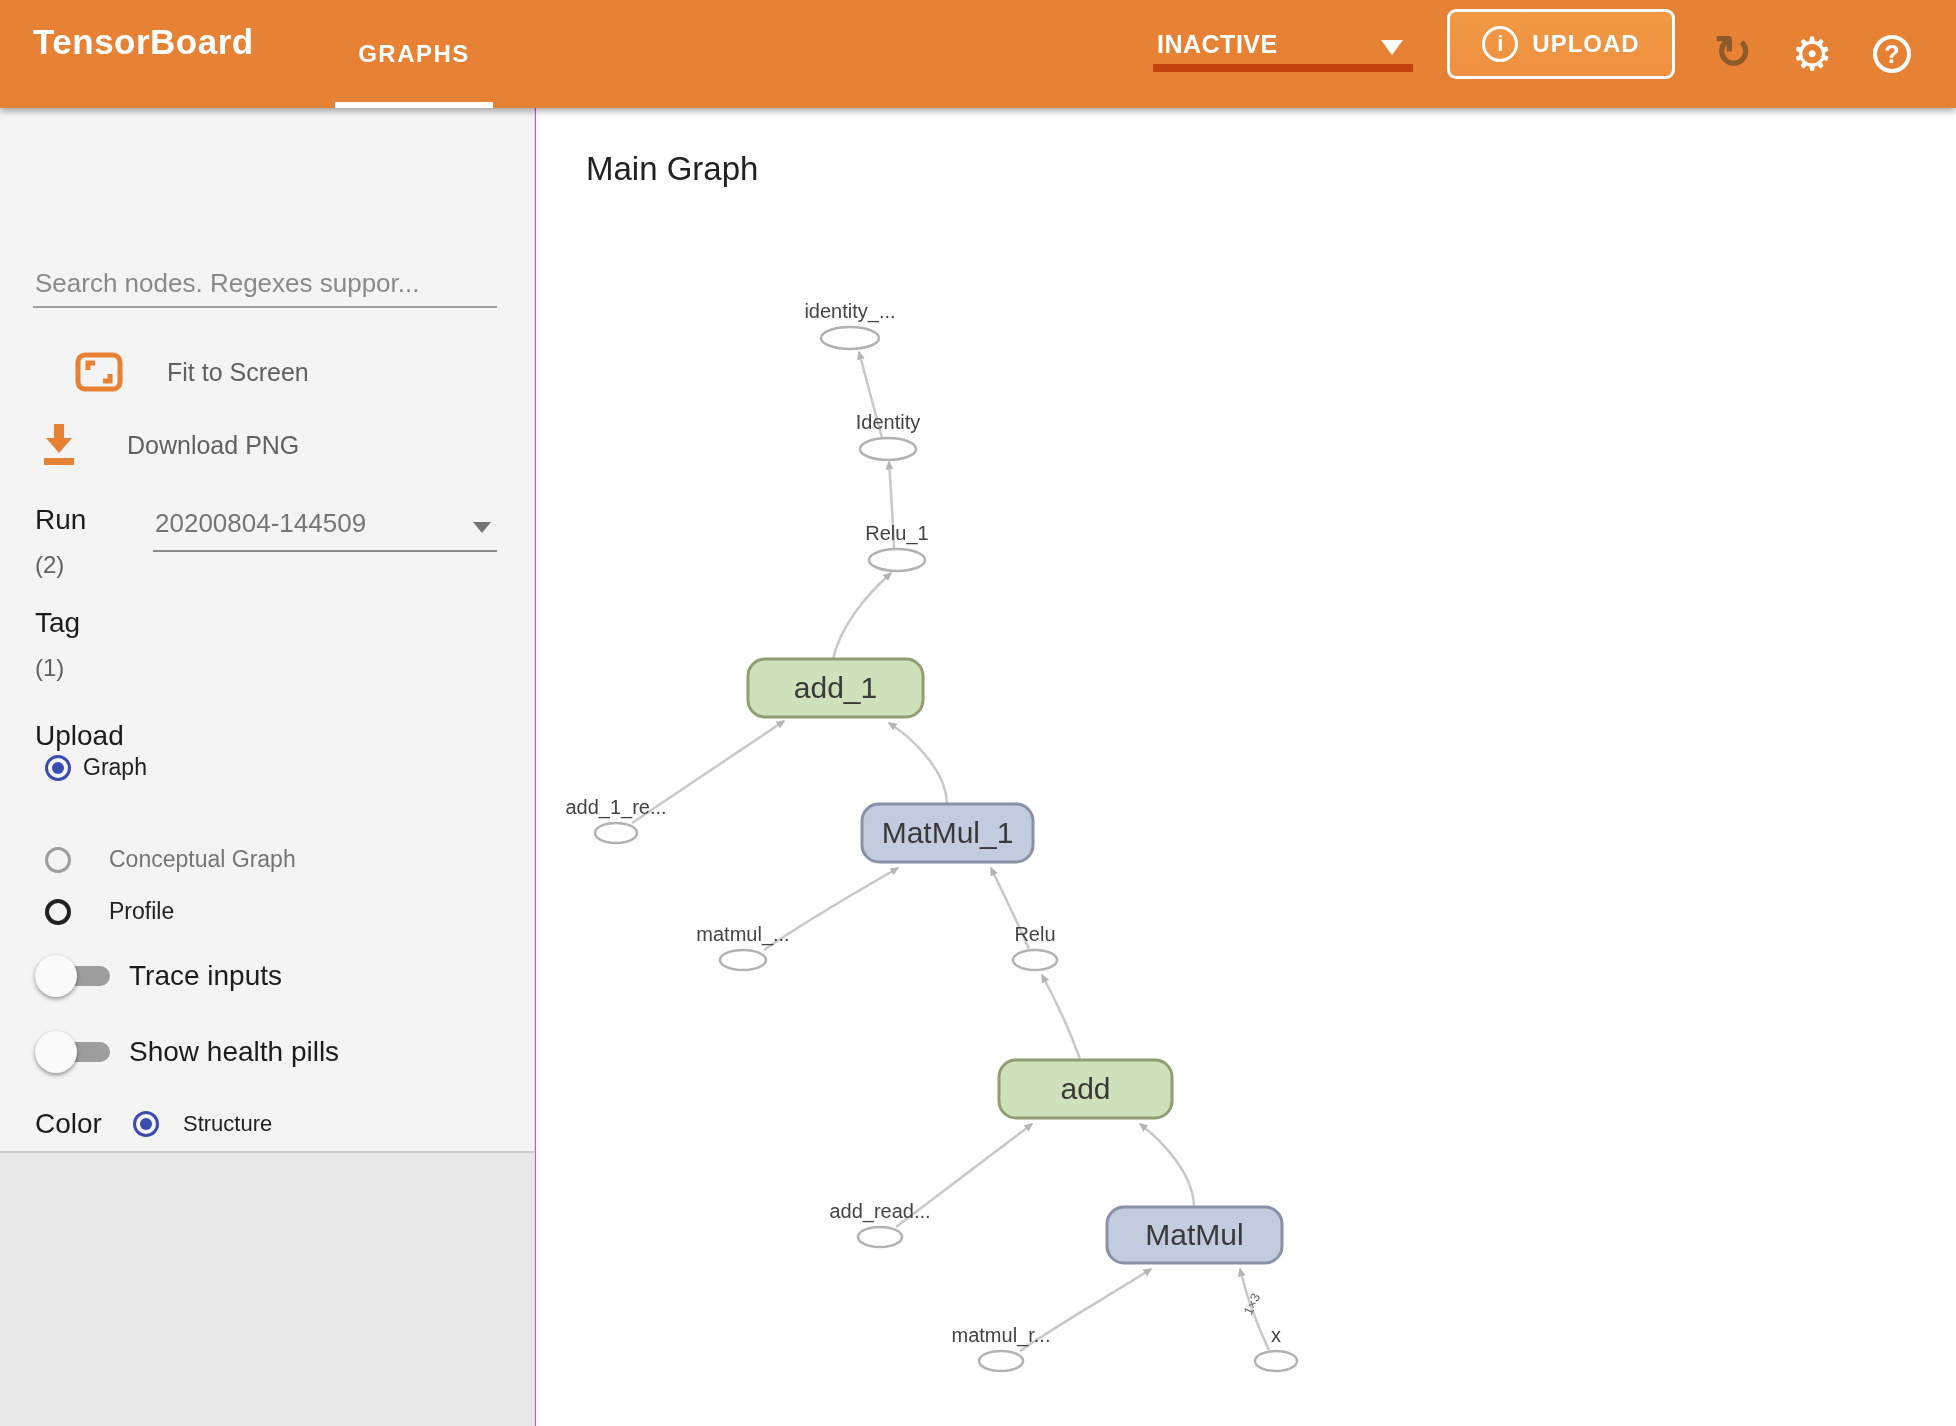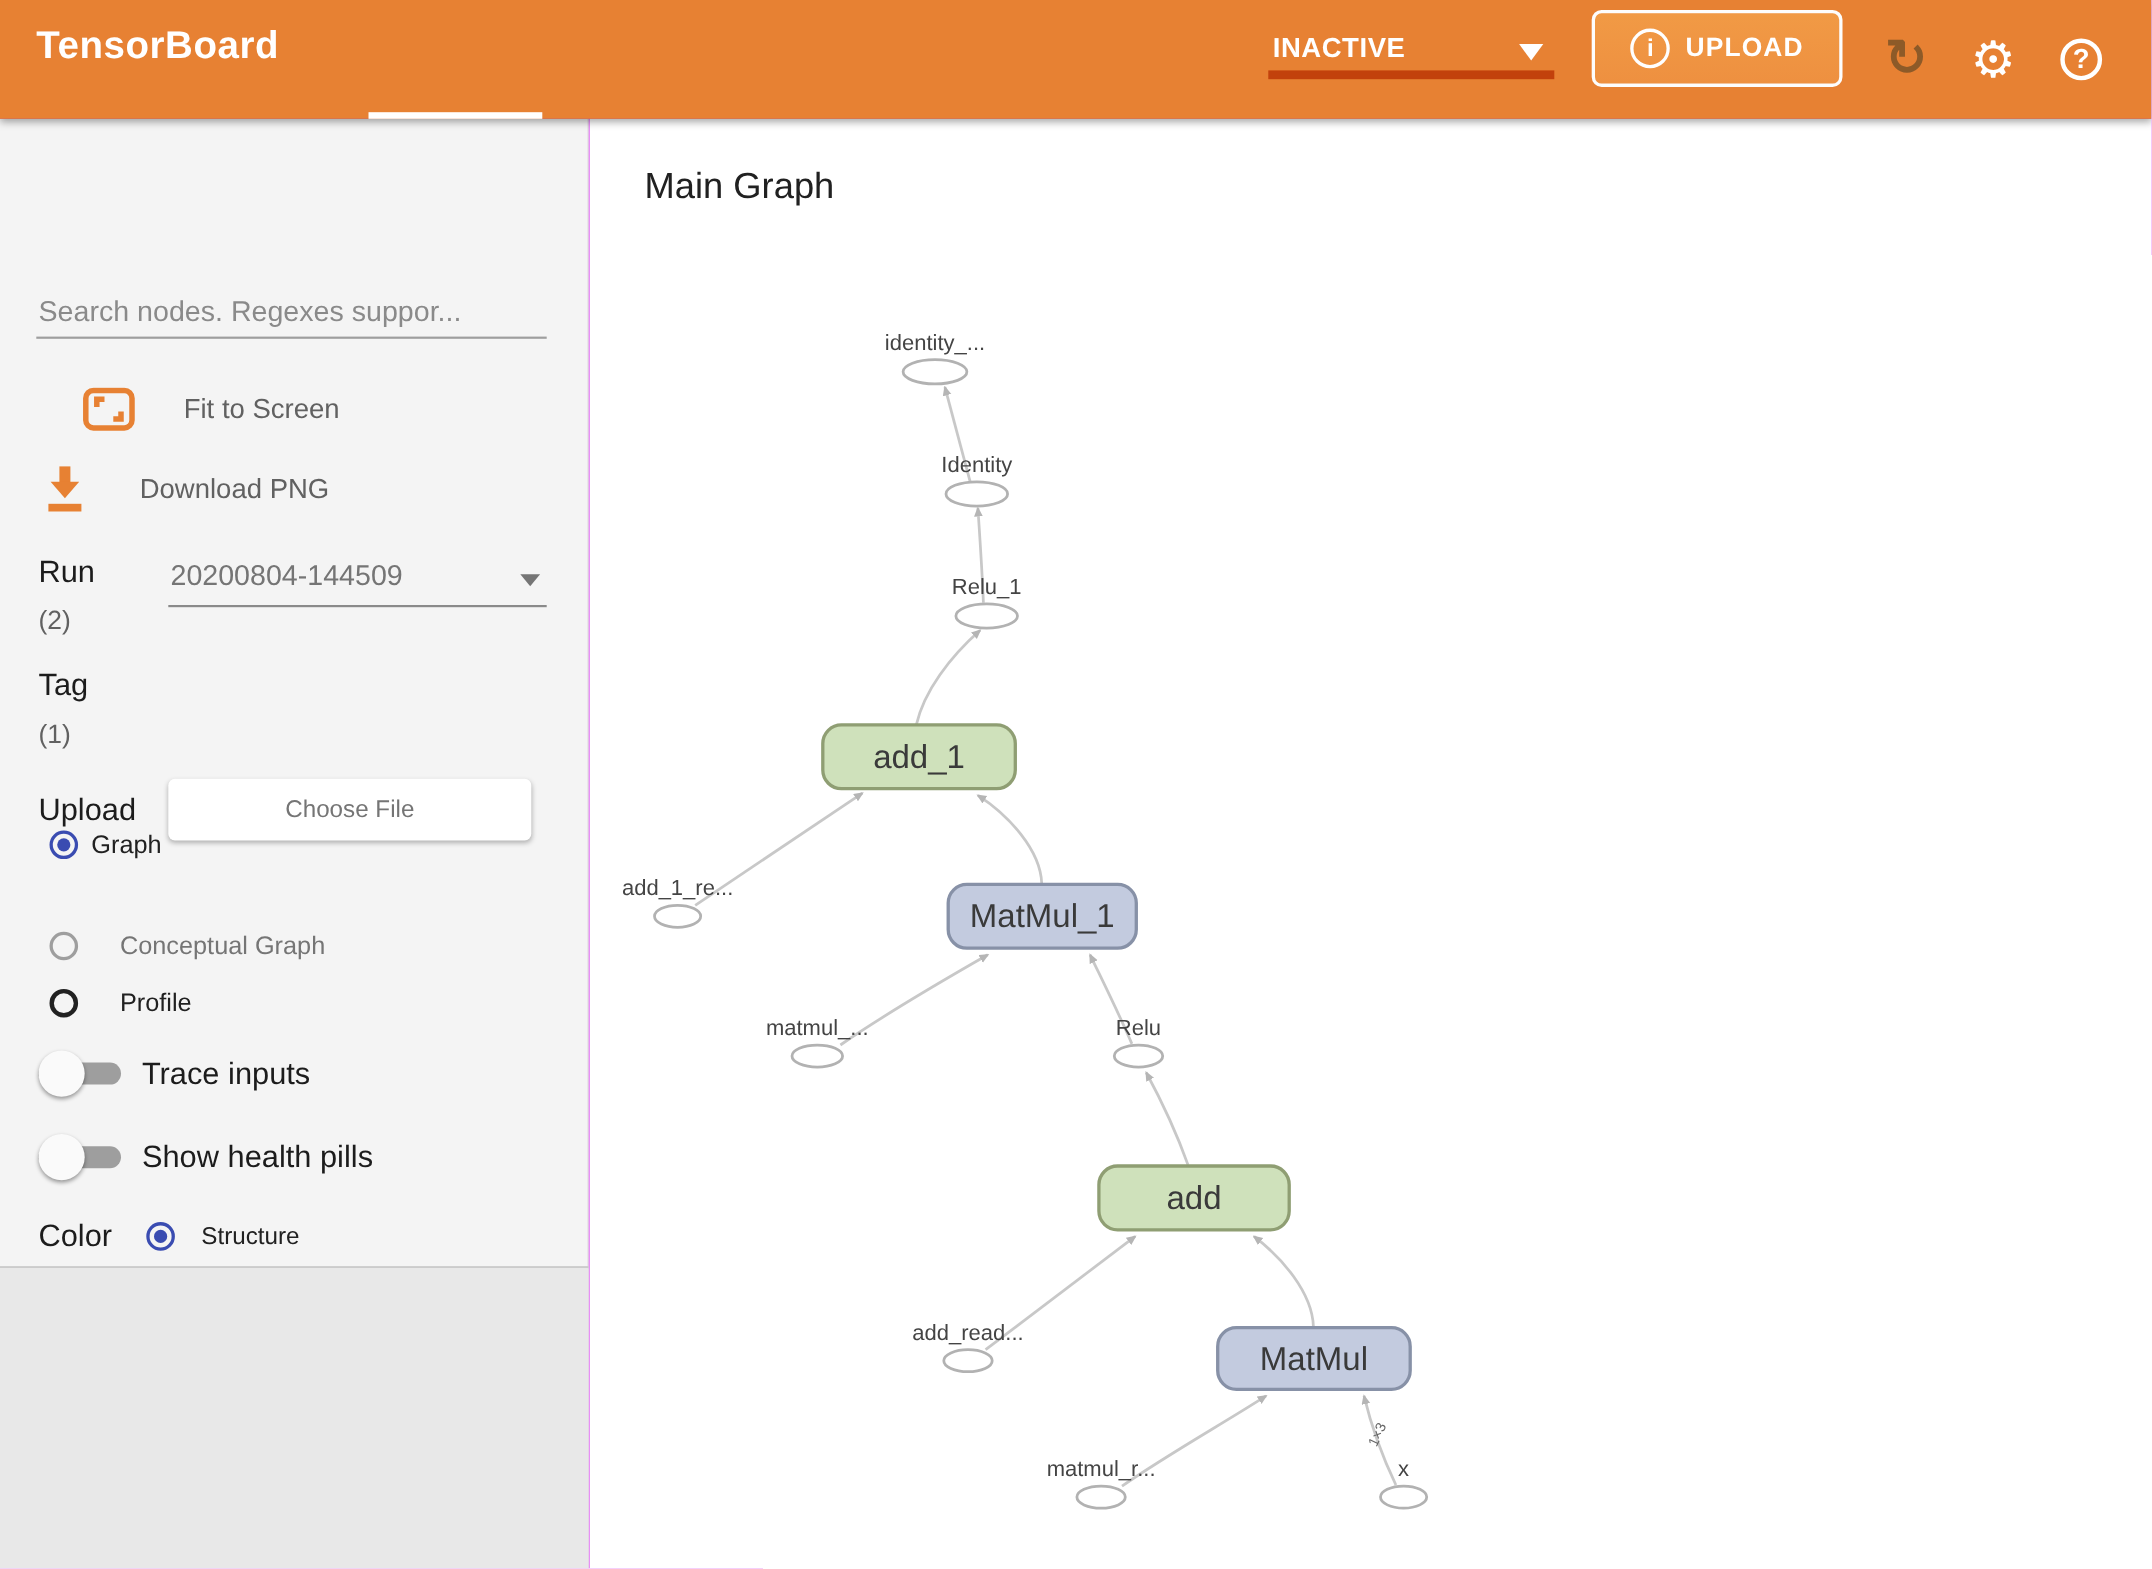--- a/index.html
+++ b/index.html
@@ -69,20 +69,21 @@
   .main{position:absolute;left:536px;top:108px;width:1420px;height:1318px;background:#fff;}
   .main-title{position:absolute;left:50px;top:42px;font-size:33px;color:#212121;}
   .graph-svg{position:absolute;left:0;top:0;}
 </style>
 </head>
 <body>
 <div id="app">
 
   <div class="header">
     <div class="brand">TensorBoard</div>
+    <div class="tab">GRAPHS</div>
     <div class="tab-underline"></div>
 
     <div class="status-select">
       <span class="val">INACTIVE</span>
       <span class="caret-down-white"></span>
     </div>
 
     <div class="upload-btn">
       <span class="info-circle">i</span>
       <span class="lbl">UPLOAD</span>
@@ -124,21 +125,20 @@
     <div class="fld-count" style="top:443px;">(2)</div>
     <div class="select-box" style="top:398px;">
       <span class="val">20200804-144509</span>
       <span class="caret-down-gray"></span>
     </div>
 
     <div class="fld-label" style="top:499px;">Tag</div>
     <div class="fld-count" style="top:546px;">(1)</div>
 
     <div class="fld-label" style="top:612px;">Upload</div>
-    <button class="choose-btn">Choose File</button>
 
     <div class="radio-row" style="top:646px;gap:12px;">
       <span class="radio sel"></span>
       <span class="radio-label">Graph</span>
     </div>
     <div class="radio-row" style="top:738px;">
       <span class="radio gray"></span>
       <span class="radio-label dim">Conceptual Graph</span>
     </div>
     <div class="radio-row" style="top:790px;">

